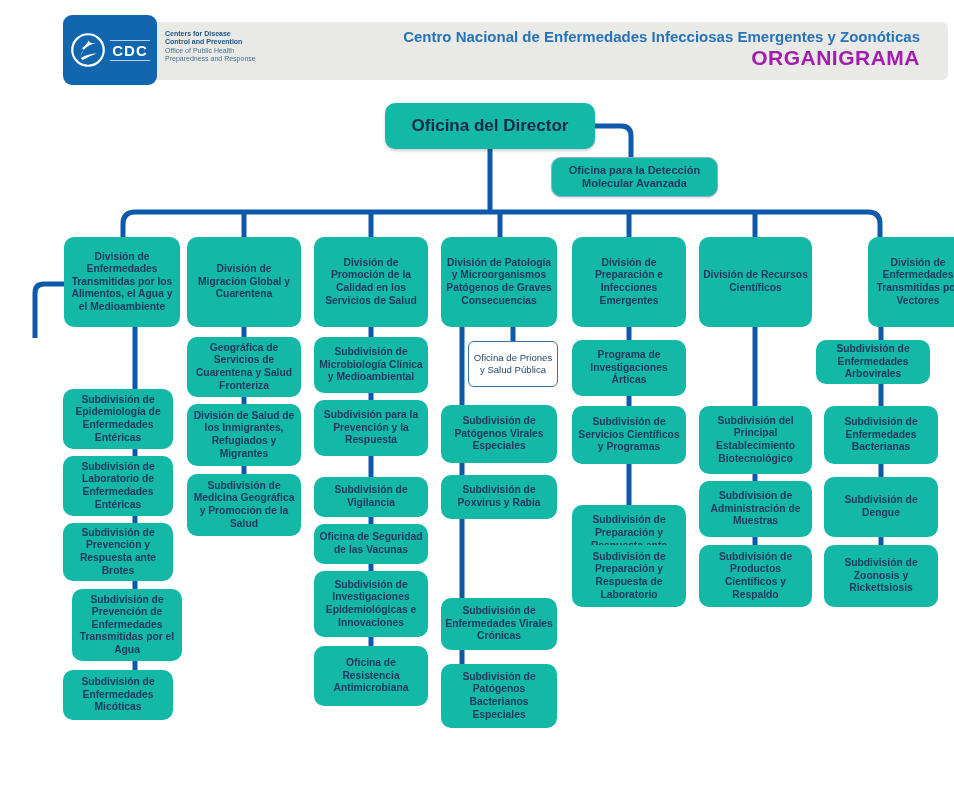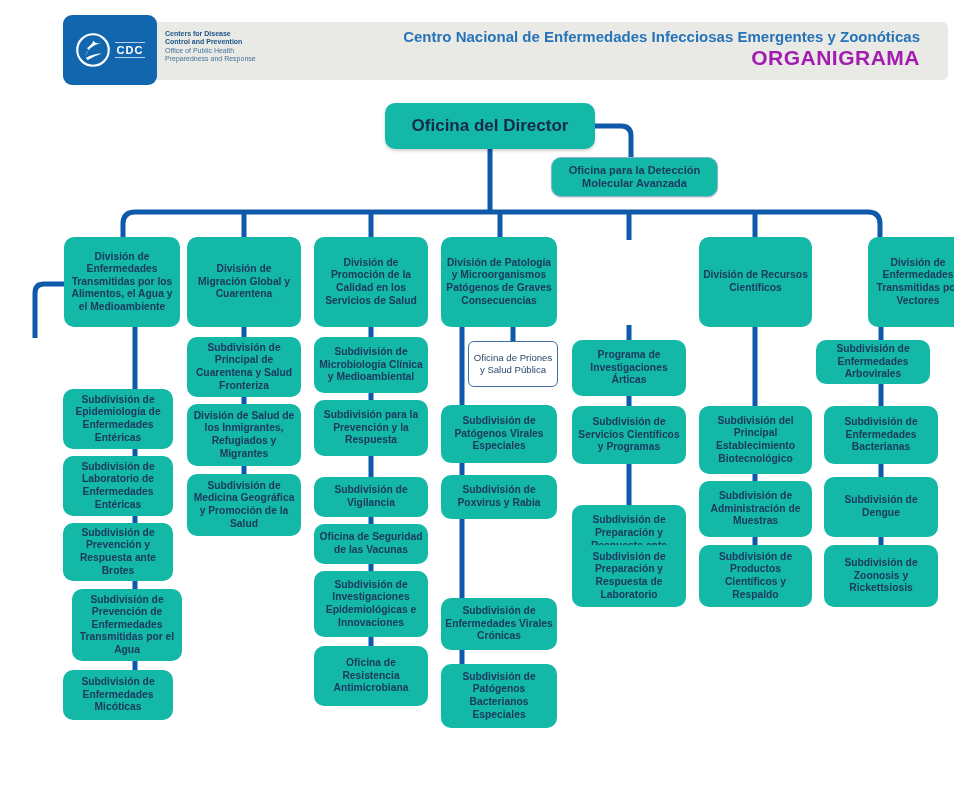--- a/index.html
+++ b/index.html
@@ -5,21 +5,21 @@
   html,body{margin:0;padding:0;background:#fff;}
   .page{position:relative;width:954px;height:804px;background:#ffffff;overflow:hidden;
         font-family:"Liberation Sans",sans-serif;}
   
   .gray-bar{position:absolute;left:63px;top:22px;width:885px;height:58px;
             background:#e9e9e6;border-radius:6px;}
   .logo-block{position:absolute;left:63px;top:15px;width:94px;height:70px;
               background:#1266ad;border-radius:9px;display:flex;align-items:center;
               justify-content:center;gap:4px;}
   .seal{width:36px;height:36px;flex:0 0 auto;}
-  .cdc-word{color:#ffffff;font-weight:700;font-size:11px;letter-spacing:1px;
+  .cdc-word{color:#ffffff;font-weight:700;font-size:15px;letter-spacing:1px;
             border-top:1px solid rgba(255,255,255,.7);border-bottom:1px solid rgba(255,255,255,.7);
             padding:1px 2px;}
   .agency-text{position:absolute;left:165px;top:30px;line-height:1.18;font-size:7px;}
   .agency-text .b{font-weight:700;color:#1b5586;}
   .agency-text .r{font-weight:400;color:#44749c;}
   .titles{position:absolute;right:34px;top:28px;text-align:right;}
   .main-title{font-weight:700;font-size:15px;color:#2673b8;}
   .sub-title{font-weight:700;font-size:21px;color:#a21caf;letter-spacing:.5px;margin-top:1px;}
   
   .connectors{position:absolute;left:0;top:0;z-index:0;}
@@ -90,30 +90,31 @@
   </svg>
 
   <div class="box director" style="left:385px;top:103px;width:210px;height:46px">Oficina del Director</div>
 
   <div class="box molecular" style="left:551px;top:157px;width:167px;height:40px">Oficina para la Detección Molecular Avanzada</div>
 
   <div class="box division" style="left:64px;top:237px;width:116px;height:90px">División de Enfermedades Transmitidas por los Alimentos, el Agua y el Medioambiente</div>
   <div class="box division" style="left:187px;top:237px;width:114px;height:90px">División de Migración Global y Cuarentena</div>
   <div class="box division" style="left:314px;top:237px;width:114px;height:90px">División de Promoción de la Calidad en los Servicios de Salud</div>
   <div class="box division" style="left:441px;top:237px;width:116px;height:90px">División de Patología y Microorganismos Patógenos de Graves Consecuencias</div>
+  <div class="box division" style="left:572px;top:237px;width:114px;height:90px">División de Preparación e Infecciones Emergentes</div>
   <div class="box division" style="left:699px;top:237px;width:113px;height:90px">División de Recursos Científicos</div>
   <div class="box division" style="left:868px;top:237px;width:100px;height:90px">División de Enfermedades Transmitidas por Vectores</div>
 
   <div class="box" style="left:63px;top:389px;width:110px;height:60px">Subdivisión de Epidemiología de Enfermedades Entéricas</div>
   <div class="box" style="left:63px;top:456px;width:110px;height:60px">Subdivisión de Laboratorio de Enfermedades Entéricas</div>
   <div class="box" style="left:63px;top:523px;width:110px;height:58px">Subdivisión de Prevención y Respuesta ante Brotes</div>
   <div class="box" style="left:72px;top:589px;width:110px;height:72px">Subdivisión de Prevención de Enfermedades Transmitidas por el Agua</div>
   <div class="box" style="left:63px;top:670px;width:110px;height:50px">Subdivisión de Enfermedades Micóticas</div>
 
-  <div class="box" style="left:187px;top:337px;width:114px;height:60px">Subdivisión de Principal de Cuarentena y Salud Fronteriza</div>
+  <div class="box" style="left:187px;top:337px;width:114px;height:60px">Geográfica de Servicios de Cuarentena y Salud Fronteriza</div>
   <div class="box" style="left:187px;top:404px;width:114px;height:62px">División de Salud de los Inmigrantes, Refugiados y Migrantes</div>
   <div class="box" style="left:187px;top:474px;width:114px;height:62px">Subdivisión de Medicina Geográfica y Promoción de la Salud</div>
 
   <div class="box" style="left:314px;top:337px;width:114px;height:56px">Subdivisión de Microbiología Clínica y Medioambiental</div>
   <div class="box" style="left:314px;top:400px;width:114px;height:56px">Subdivisión para la Prevención y la Respuesta</div>
   <div class="box" style="left:314px;top:477px;width:114px;height:40px">Subdivisión de Vigilancia</div>
   <div class="box" style="left:314px;top:524px;width:114px;height:40px">Oficina de Seguridad de las Vacunas</div>
   <div class="box" style="left:314px;top:571px;width:114px;height:66px">Subdivisión de Investigaciones Epidemiológicas e Innovaciones</div>
   <div class="box" style="left:314px;top:646px;width:114px;height:60px">Oficina de Resistencia Antimicrobiana</div>
 

